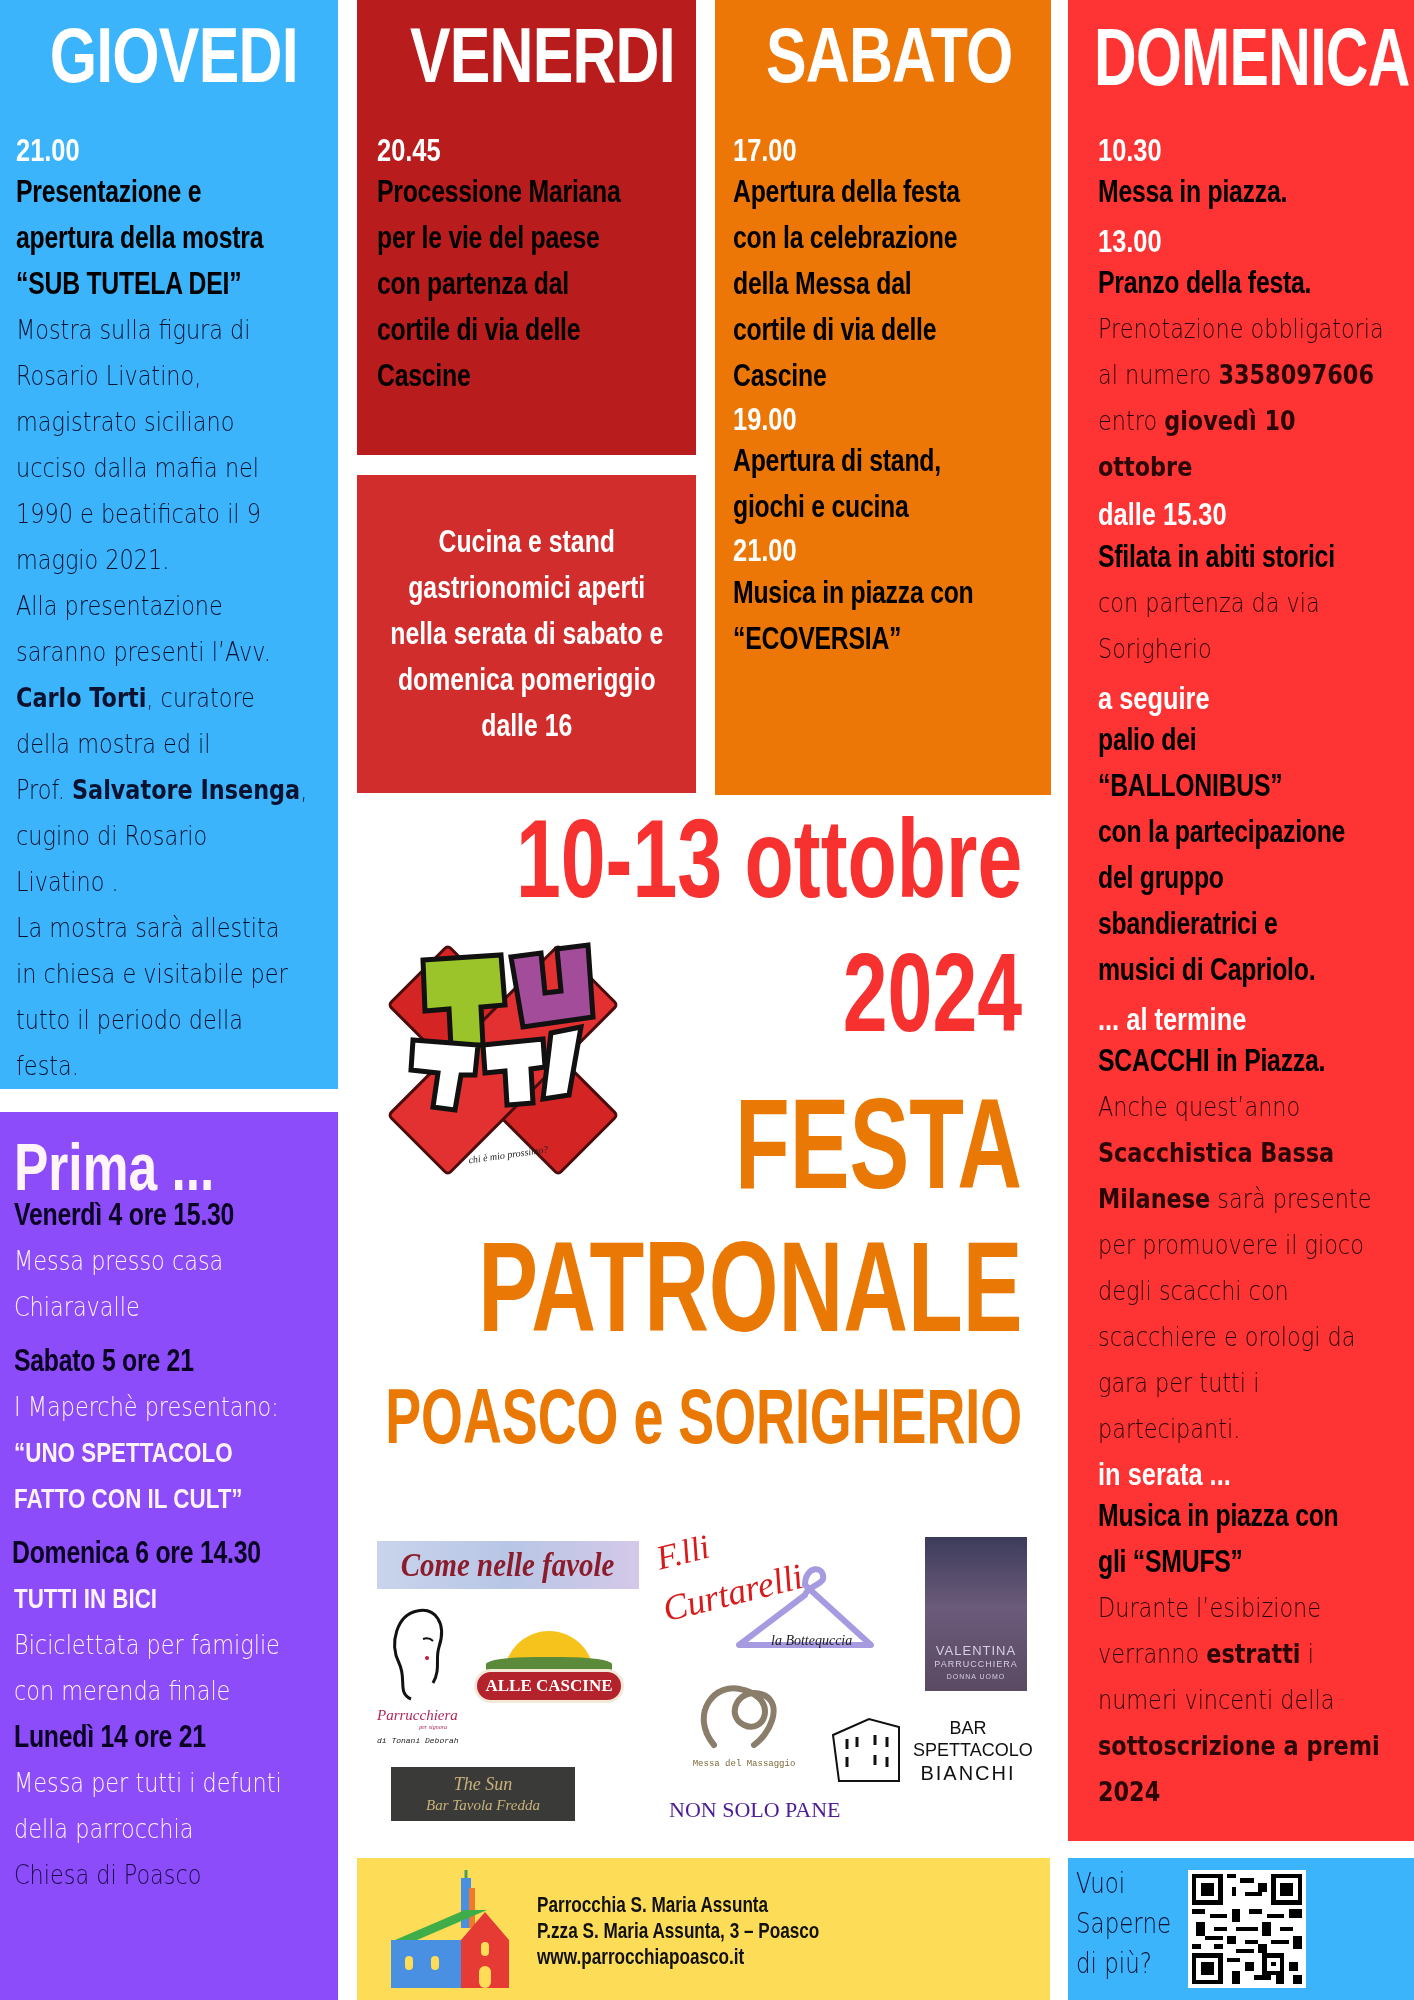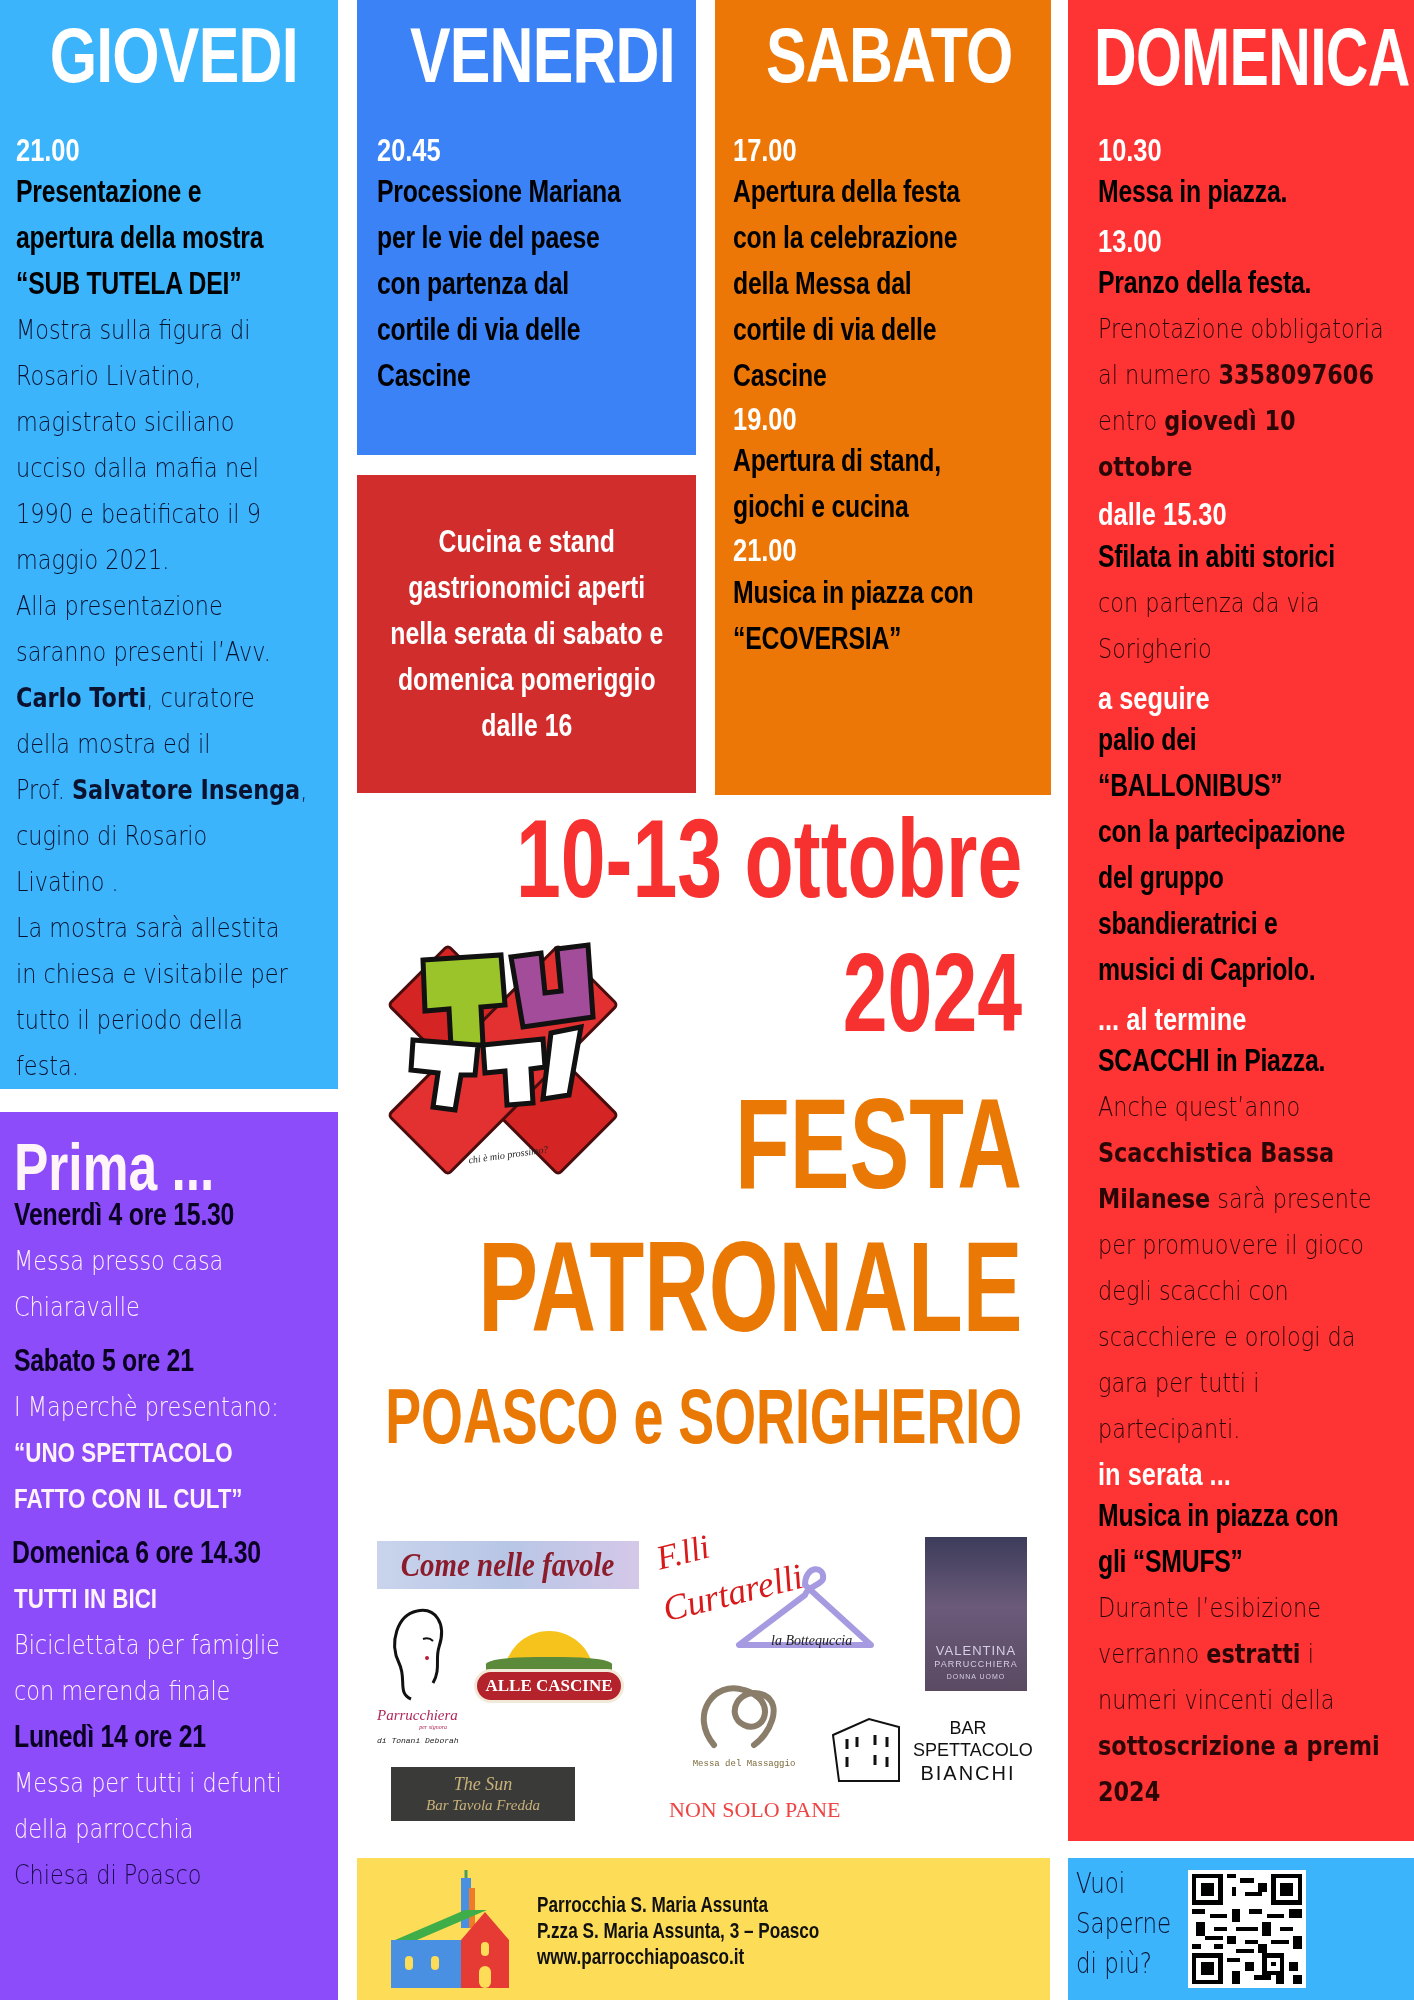--- a/index.html
+++ b/index.html
@@ -31,21 +31,21 @@
       display: block; transform: scaleX(0.86); transform-origin: left top; width: 116%;
       font-family: "DejaVu Sans", sans-serif; font-weight: 300;
     }
     .body-txt b { font-weight: 700; }
 
     
     #giovedi { left: 0; top: 0; width: 338px; height: 1089px; background: #3bb4fc; padding: 0 16px; }
     #giovedi .body-txt { color: #0b1230; }
 
     
-    #venerdi { left: 357px; top: 0; width: 339px; height: 455px; background: #3b82f6; padding: 0 20px; }
+    #venerdi { left: 357px; top: 0; width: 339px; height: 455px; background: #b91c1c; padding: 0 20px; }
 
     
     #stand { left: 357px; top: 475px; width: 339px; height: 318px; background: #d12d2d;
       display: flex; align-items: center; justify-content: center; padding: 0 6px; }
     #stand .stand-txt { color: #ffffff; font-weight: 700; font-size: 31px; line-height: 46px; text-align: center;
       transform: scaleX(0.80); transform-origin: center center; width: 124%; flex-shrink: 0; }
 
     
     #sabato { left: 715px; top: 0; width: 336px; height: 795px; background: #ec7707; padding: 0 18px; }
 
@@ -309,21 +309,21 @@
       <div style="font-size:20px;line-height:24px;color:#111;letter-spacing:2px;">BIANCHI</div>
     </div>
   </div>
 
   <div class="sp" style="left:34px;top:252px;width:184px;height:54px;background:#3a3a38;display:flex;flex-direction:column;align-items:center;justify-content:center;">
     <div style="font-family:'Liberation Serif',serif;font-style:italic;color:#c9b27a;font-size:18px;line-height:22px;">The Sun</div>
     <div style="font-family:'Liberation Serif',serif;font-style:italic;color:#c9b27a;font-size:15px;line-height:20px;">Bar Tavola Fredda</div>
   </div>
 
   <div class="sp" style="left:312px;top:282px;">
-    <span style="font-family:'Liberation Serif',serif;font-size:22px;color:#ef4444;white-space:nowrap;">NON SOLO PANE</span>
+    <span style="font-family:'Liberation Serif',serif;font-size:22px;color:#4c1d95;white-space:nowrap;">NON SOLO PANE</span>
   </div>
 </section>
 
 <section id="footer" class="block">
   <svg style="position:absolute;left:30px;top:12px;" width="140" height="120" viewBox="0 0 140 120">
     <rect x="74" y="8" width="10" height="50" fill="#4a90e2"></rect>
     <rect x="82" y="18" width="6" height="40" fill="#ef7b2a"></rect>
     <path d="M79 0 L79 8" stroke="#4a9e5c" stroke-width="3"></path>
     <path d="M8 70 L78 40 L100 40 L30 70 Z" fill="#3fae49"></path>
     <rect x="4" y="70" width="70" height="48" fill="#4a90e2"></rect>

